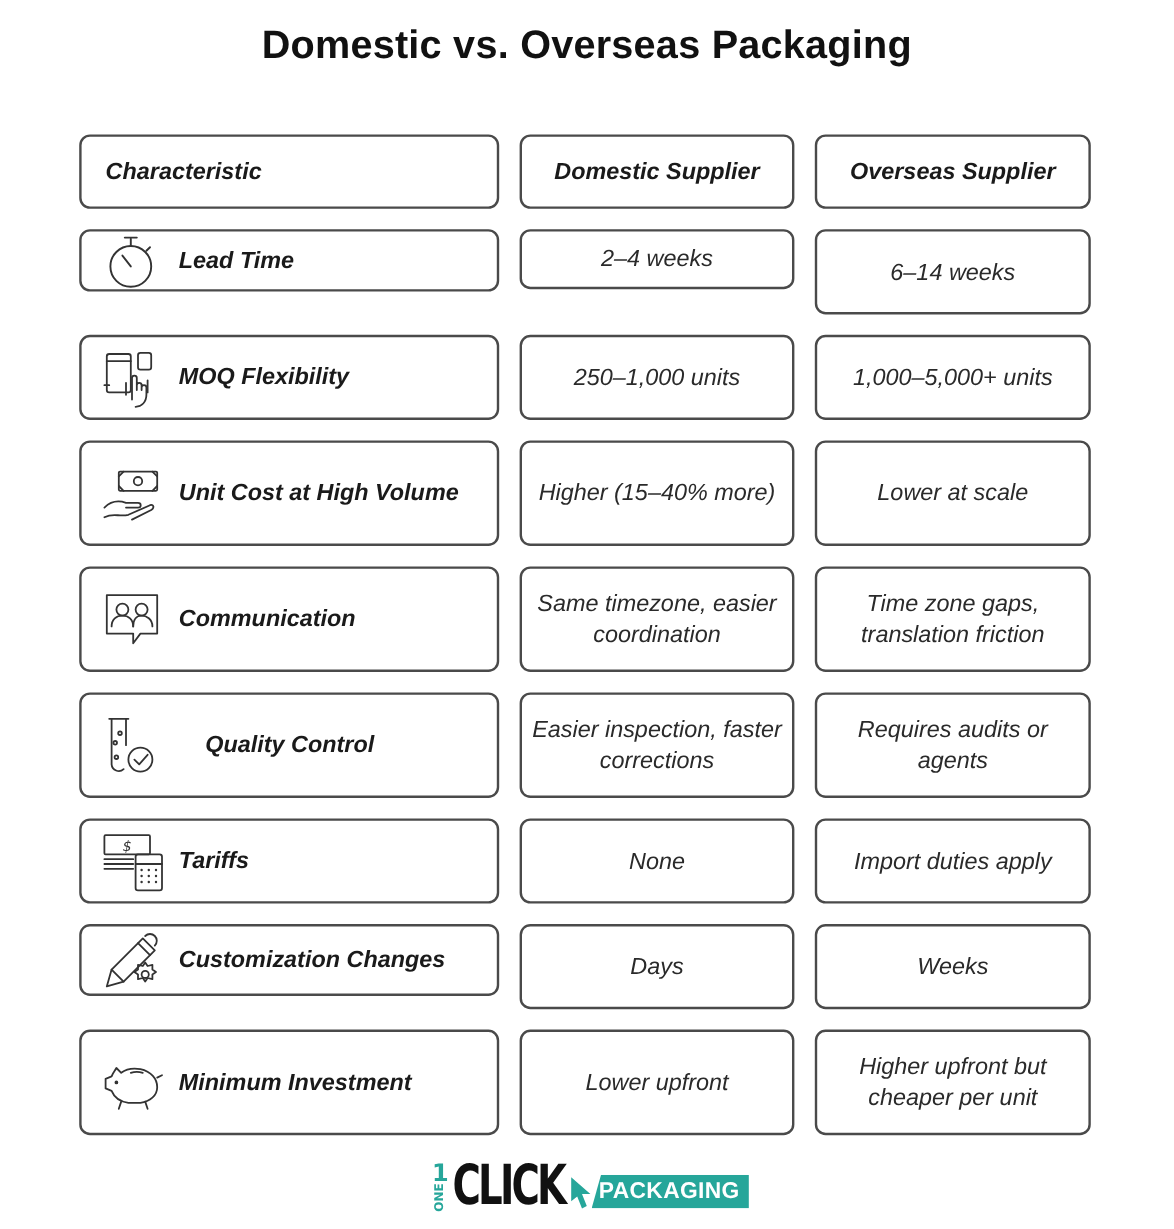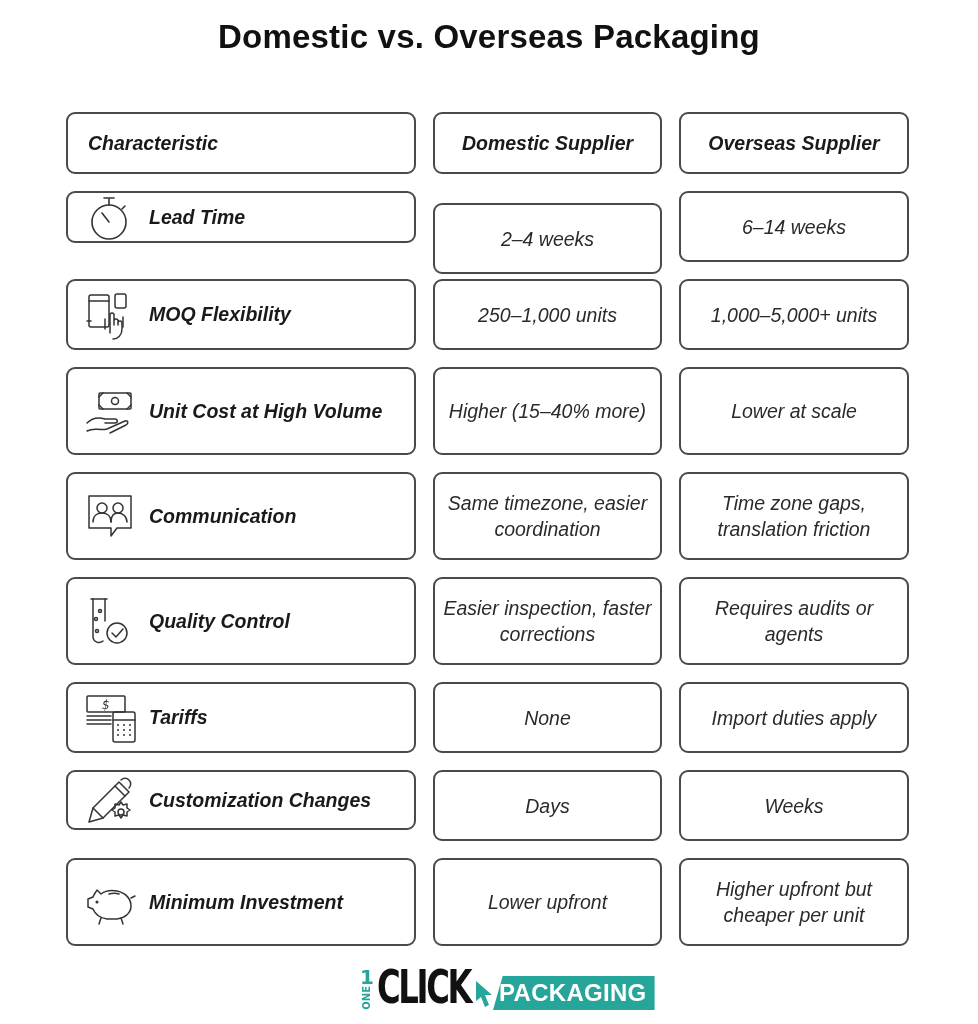--- a/index.html
+++ b/index.html
@@ -13,21 +13,21 @@
   .c1.hdr { padding-left: 20px; }
   .lbl { font-weight: bold; color: #1a1a1a; font-size: 19.5px; }
   .icon { width: 56px; height: 56px; margin-left: 15px; margin-right: 10px; flex: 0 0 auto; display: flex; align-items: center; justify-content: center; }
   .icon svg { width: 52px; height: 52px; }
   .logo { position: absolute; left: 359px; top: 964px; height: 46px; display: flex; align-items: center; }
   .logo .one { display: flex; flex-direction: column; align-items: center; justify-content: flex-end; height: 46px; width: 16px; margin-right: 2px; }
   .logo .one-num { font-family: "DejaVu Sans", sans-serif; font-weight: bold; font-size: 20px; color: #26a69a; line-height: 18px; }
   .logo .one-txt { font-family: "DejaVu Sans", sans-serif; font-weight: bold; font-size: 10px; color: #26a69a; writing-mode: vertical-rl; transform: rotate(180deg); line-height: 12px; }
   .logo .click { font-family: "DejaVu Sans Condensed", "DejaVu Sans", sans-serif; font-weight: bold; font-size: 46px; color: #111; letter-spacing: -3px; line-height: 46px; transform: scaleX(0.78); transform-origin: left center; width: 102px; }
   .logo .cursor { width: 22px; height: 30px; margin-left: -6px; margin-top: 14px; }
-  .logo .pack { background: #26a69a; color: #fff; font-weight: bold; font-size: 24px; padding: 3px 8px 3px 6px; margin-left: -2px; margin-top: 12px; clip-path: polygon(6% 0, 100% 0, 100% 100%, 0 100%); letter-spacing: 0.3px; }
+  .logo .pack { background: #26a69a; color: #fff; font-weight: bold; font-size: 19px; padding: 3px 8px 3px 6px; margin-left: -2px; margin-top: 12px; clip-path: polygon(6% 0, 100% 0, 100% 100%, 0 100%); letter-spacing: 0.3px; }
 </style>
 </head>
 <body>
 
 <div class="title">Domestic vs. Overseas Packaging</div>
 
 <div class="cell c1 hdr" style="top:112px;height:62px;">Characteristic</div>
 <div class="cell c2 hdr" style="top:112px;height:62px;">Domestic Supplier</div>
 <div class="cell c3 hdr" style="top:112px;height:62px;">Overseas Supplier</div>
 
@@ -36,21 +36,21 @@
     <svg viewBox="0 0 52 52" fill="none" stroke="#333" stroke-width="1.6" stroke-linecap="round">
         <circle cx="24" cy="31" r="17"></circle>
         <line x1="24" y1="14" x2="24" y2="8"></line>
         <line x1="19" y1="7" x2="29" y2="7"></line>
         <line x1="37" y1="18" x2="40" y2="15"></line>
         <line x1="24" y1="31" x2="17" y2="22"></line>
       </svg>
   </span>
   <span class="lbl">Lead Time</span>
 </div>
-<div class="cell c2" style="top:203px;height:71px;">2–4 weeks</div>
+<div class="cell c2" style="top:191px;height:50px;">2–4 weeks</div>
 <div class="cell c3" style="top:191px;height:71px;">6–14 weeks</div>
 
 <div class="cell c1" style="top:279px;height:71px;">
   <span class="icon">
     <svg viewBox="0 0 52 52" fill="none" stroke="#333" stroke-width="1.5" stroke-linecap="round" stroke-linejoin="round">
         <rect x="4" y="6" width="20" height="32" rx="2"></rect>
         <line x1="4" y1="12" x2="24" y2="12"></line>
         <rect x="30" y="5" width="11" height="14" rx="2"></rect>
         <path d="M20 30 v10 M25 44 v-18 a2 2 0 0 1 4 0 v10 M29 32 a2 2 0 0 1 4 0 v4 M33 34 a2 2 0 0 1 4 0 v6 c0 6 -4 10 -9 10"></path>
         <path d="M38 28 v10"></path>
@@ -85,21 +85,21 @@
         <path d="M8 32 c0 -6 4 -9 9 -9 s9 3 9 9"></path>
         <circle cx="33" cy="18" r="5"></circle>
         <path d="M26 32 c0 -6 3 -9 7 -9 s9 3 9 9"></path>
       </svg>
   </span>
   <span class="lbl">Communication</span>
 </div>
 <div class="cell c2" style="top:472px;height:88px;">Same timezone, easier coordination</div>
 <div class="cell c3" style="top:472px;height:88px;">Time zone gaps, translation friction</div>
 
-<div class="cell c1" style="top:577px;height:88px;">
+<div class="cell c1" style="top:577px;height:88px;gap:22px;">
   <span class="icon">
     <svg viewBox="0 0 52 52" fill="none" stroke="#333" stroke-width="1.5" stroke-linecap="round" stroke-linejoin="round">
         <line x1="6" y1="4" x2="22" y2="4"></line>
         <path d="M8 4 v38 a6 6 0 0 0 10 4"></path>
         <path d="M20 4 v22"></path>
         <circle cx="15" cy="16" r="1.5"></circle>
         <circle cx="11" cy="24" r="1.5"></circle>
         <circle cx="12" cy="36" r="1.5"></circle>
         <circle cx="32" cy="38" r="10"></circle>
         <path d="M27 38 l4 4 l7 -8"></path>

